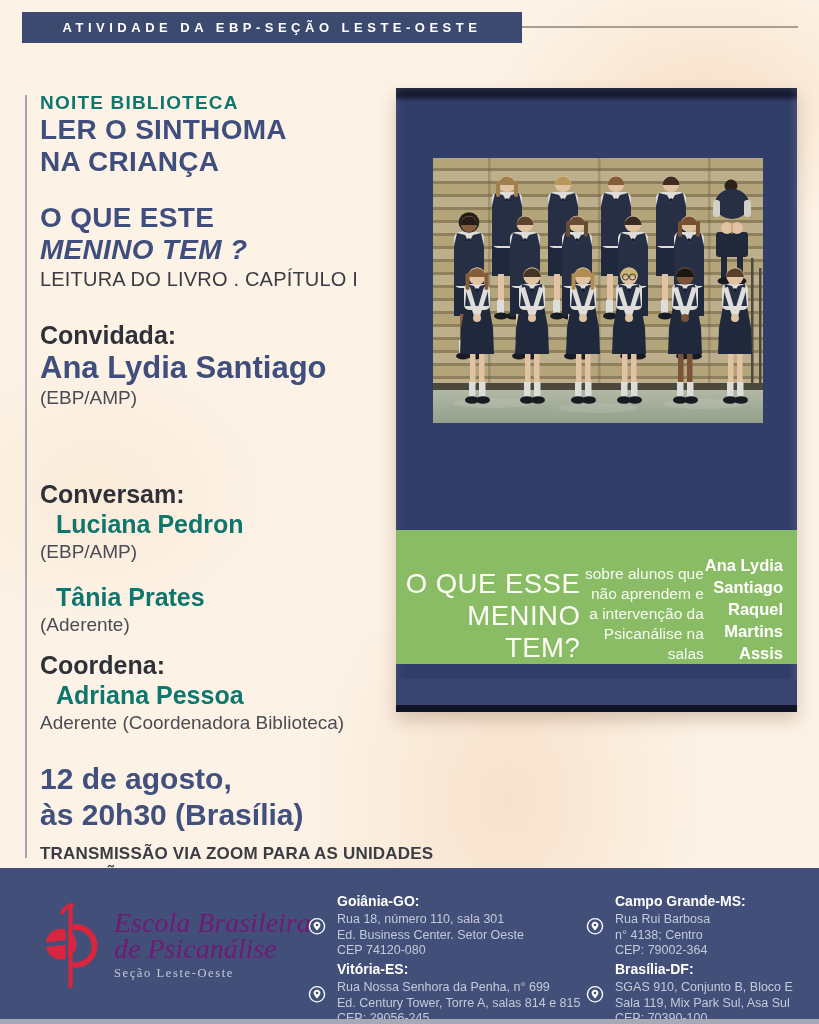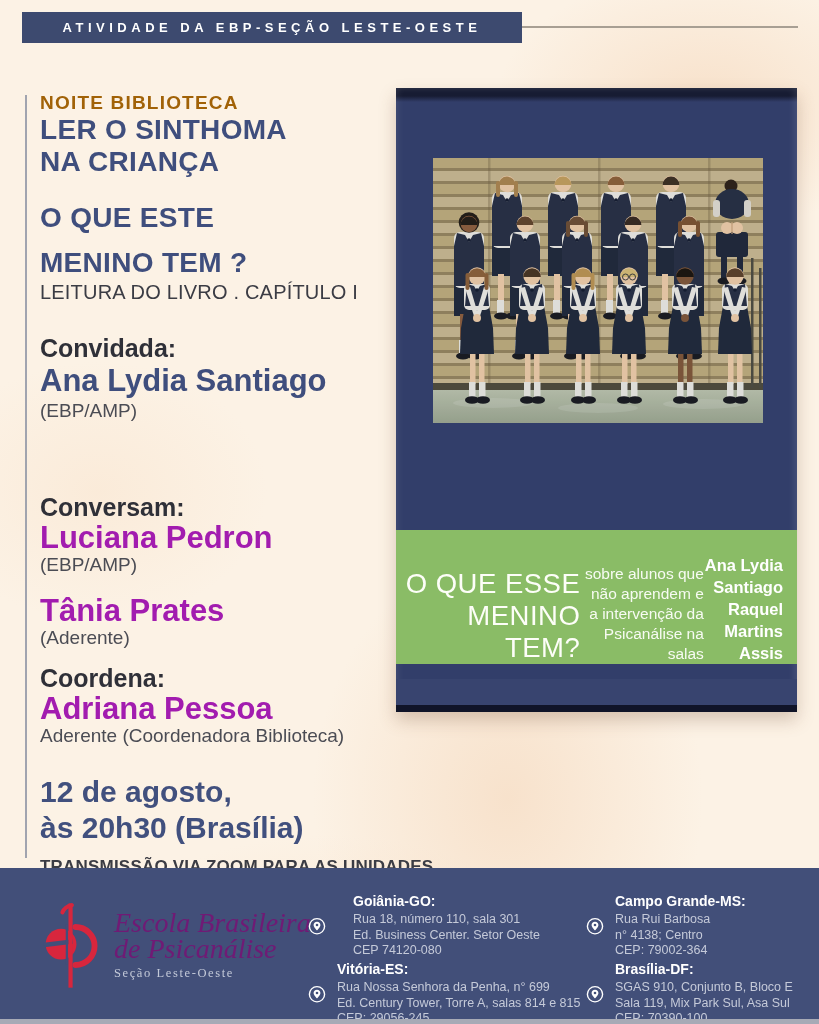--- a/index.html
+++ b/index.html
@@ -17,27 +17,27 @@
   .banner{left:22px;top:12px;width:500px;height:31px;background:#3d4a6f;
           display:flex;align-items:center;justify-content:center;}
   .banner span{color:#fff;font-size:13px;font-weight:bold;letter-spacing:4.5px;white-space:nowrap;}
   .banner-line{left:522px;top:26px;width:276px;height:2px;background:#a89f93;}
 
   
   .vline{left:25px;top:95px;width:2px;height:763px;background:#9097a6;opacity:.85;}
 
   
   .col{left:40px;top:88px;width:360px;}
-  .series{font-size:19px;font-weight:bold;letter-spacing:1.2px;color:#a16207;}
+  .series{font-size:19px;font-weight:bold;letter-spacing:1.2px;color:#0f766e;}
   .title{font-size:28px;line-height:32px;font-weight:bold;color:#3f4e7d;letter-spacing:.3px;}
   .subtitle{font-size:28px;line-height:32px;font-weight:bold;color:#3f4e7d;margin-top:24px;letter-spacing:.3px;}
   .reading{font-size:20px;font-weight:normal;color:#3b3c44;margin-top:2px;letter-spacing:.2px;}
   .label{font-size:25px;font-weight:bold;color:#2f3038;}
   .guest-name{font-size:31px;font-weight:bold;color:#3f4e7d;line-height:36px;}
-  .name{font-size:31px;font-weight:bold;color:#a21caf;line-height:31px;}
+  .name{font-size:25px;font-weight:bold;color:#0f766e;line-height:31px;margin-left:16px;}
   .affil{font-size:19px;color:#4b4c54;line-height:24px;}
   .date{font-size:30px;font-weight:bold;color:#41507e;line-height:36px;}
   .trans{font-size:17px;font-weight:bold;color:#3b3c44;line-height:21px;letter-spacing:.2px;}
 
   
   .book{left:396px;top:88px;width:401px;height:624px;
         background:linear-gradient(180deg,#171c33 0,#171c33 8px,#323e6a 14px,#323e6a 100%);
         box-shadow:0 8px 16px rgba(120,80,55,.28), inset -3px 0 6px rgba(255,255,255,.10), inset 3px 0 6px rgba(255,255,255,.06);}
   .photo{left:37px;top:70px;width:330px;height:265px;display:block;}
   .greenband{left:0;top:442px;width:401px;height:134px;background:#8abc66;
@@ -72,21 +72,21 @@
 <div class="abs banner-line"></div>
 
 <div class="abs vline"></div>
 
 <div class="abs col">
   <div class="series" style="margin-top:4px;">NOITE BIBLIOTECA</div>
   <div class="title">LER O SINTHOMA</div>
   <div class="title">NA CRIANÇA</div>
 
   <div class="subtitle">O QUE ESTE</div>
-  <div class="subtitle" style="margin-top:13px;">MENINO TEM ?</div>
+  <div class="subtitle" style="margin-top:0;font-style:italic;">MENINO TEM ?</div>
   <div class="reading">LEITURA DO LIVRO . CAPÍTULO I</div>
 
   <div class="label" style="margin-top:30px;">Convidada:</div>
   <div class="guest-name">Ana Lydia Santiago</div>
   <div class="affil">(EBP/AMP)</div>
 
   <div class="label" style="margin-top:70px;">Conversam:</div>
   <div class="name">Luciana Pedron</div>
   <div class="affil">(EBP/AMP)</div>
 
@@ -408,21 +408,21 @@
     <rect x="29.2" y="5" width="4.6" height="93" fill="#d7263d"></rect>
     <path d="M37,31 A20.5,20.5 0 0 1 37,73" fill="none" stroke="#d7263d" stroke-width="6.5" stroke-linecap="round"></path>
   </svg>
   <div class="org">
     <div class="org-name">Escola Brasileira</div>
     <div class="org-name">de Psicanálise</div>
     <div class="org-section">Seção Leste-Oeste</div>
   </div>
 </div>
 
-<div class="loc" style="left:308px;top:893px;gap:16px;">
+<div class="loc" style="left:308px;top:893px;">
   <svg class="pin" viewBox="0 0 18 18">
     <circle cx="9" cy="9" r="7.6" fill="none" stroke="#fff" stroke-width="1.4"></circle>
     <path d="M9,4.4 c-2.1,0 -3.4,1.5 -3.4,3.3 c0,2.4 3.4,5.4 3.4,5.4 s3.4,-3 3.4,-5.4 c0,-1.8 -1.3,-3.3 -3.4,-3.3 z" fill="#fff"></path>
     <circle cx="9" cy="7.8" r="1.3" fill="#424f79"></circle>
   </svg>
   <div>
     <div class="loc-city">Goiânia-GO:</div>
     <div class="loc-line">Rua 18, número 110, sala 301</div>
     <div class="loc-line">Ed. Business Center. Setor Oeste</div>
     <div class="loc-line">CEP 74120-080</div>

